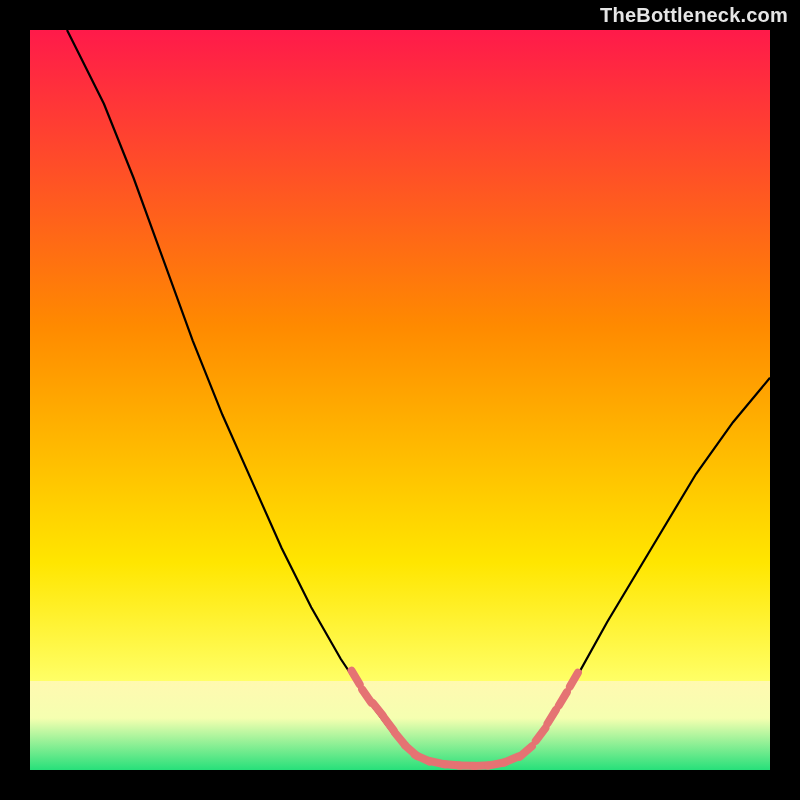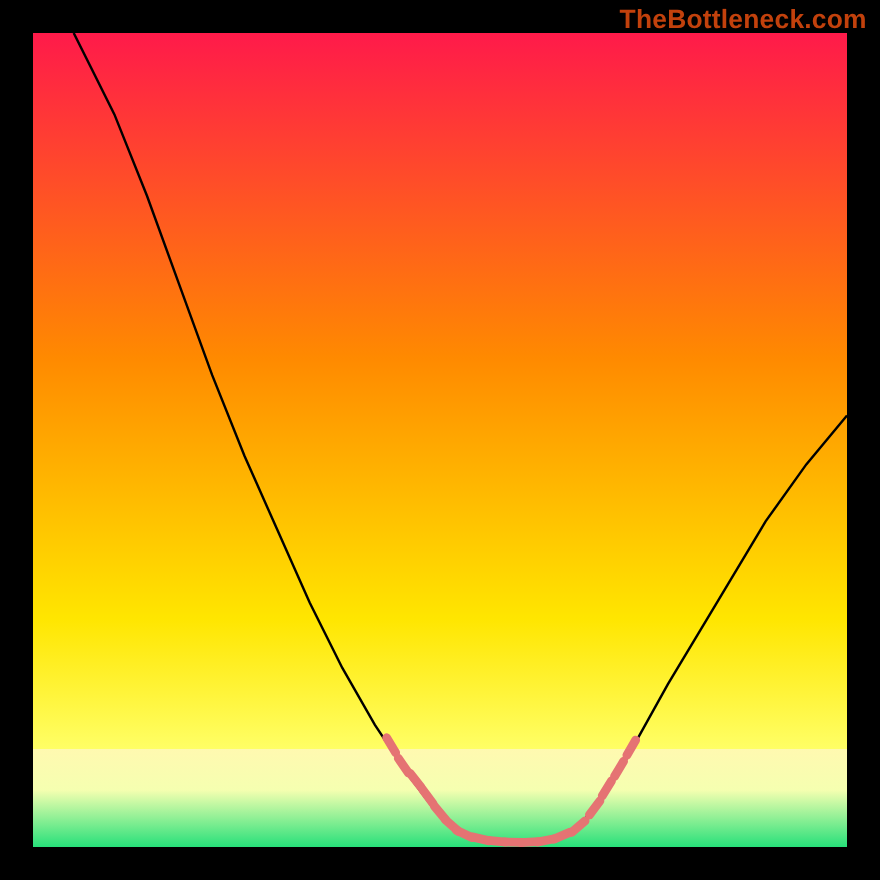--- a/index.html
+++ b/index.html
@@ -13,23 +13,23 @@
   .frame {
     position: relative;
     width: 800px;
     height: 800px;
     background: #000;
   }
   .watermark {
     position: absolute;
     top: 4px;
     right: 12px;
-    color: #c2410c;
+    color: #e5e5e5;
     font-family: Arial, Helvetica, sans-serif;
-    font-size: 24px;
+    font-size: 20px;
     font-weight: 600;
     letter-spacing: 0.2px;
     user-select: none;
   }
   svg {
     display: block;
   }
 </style>
 </head>
 <body>

